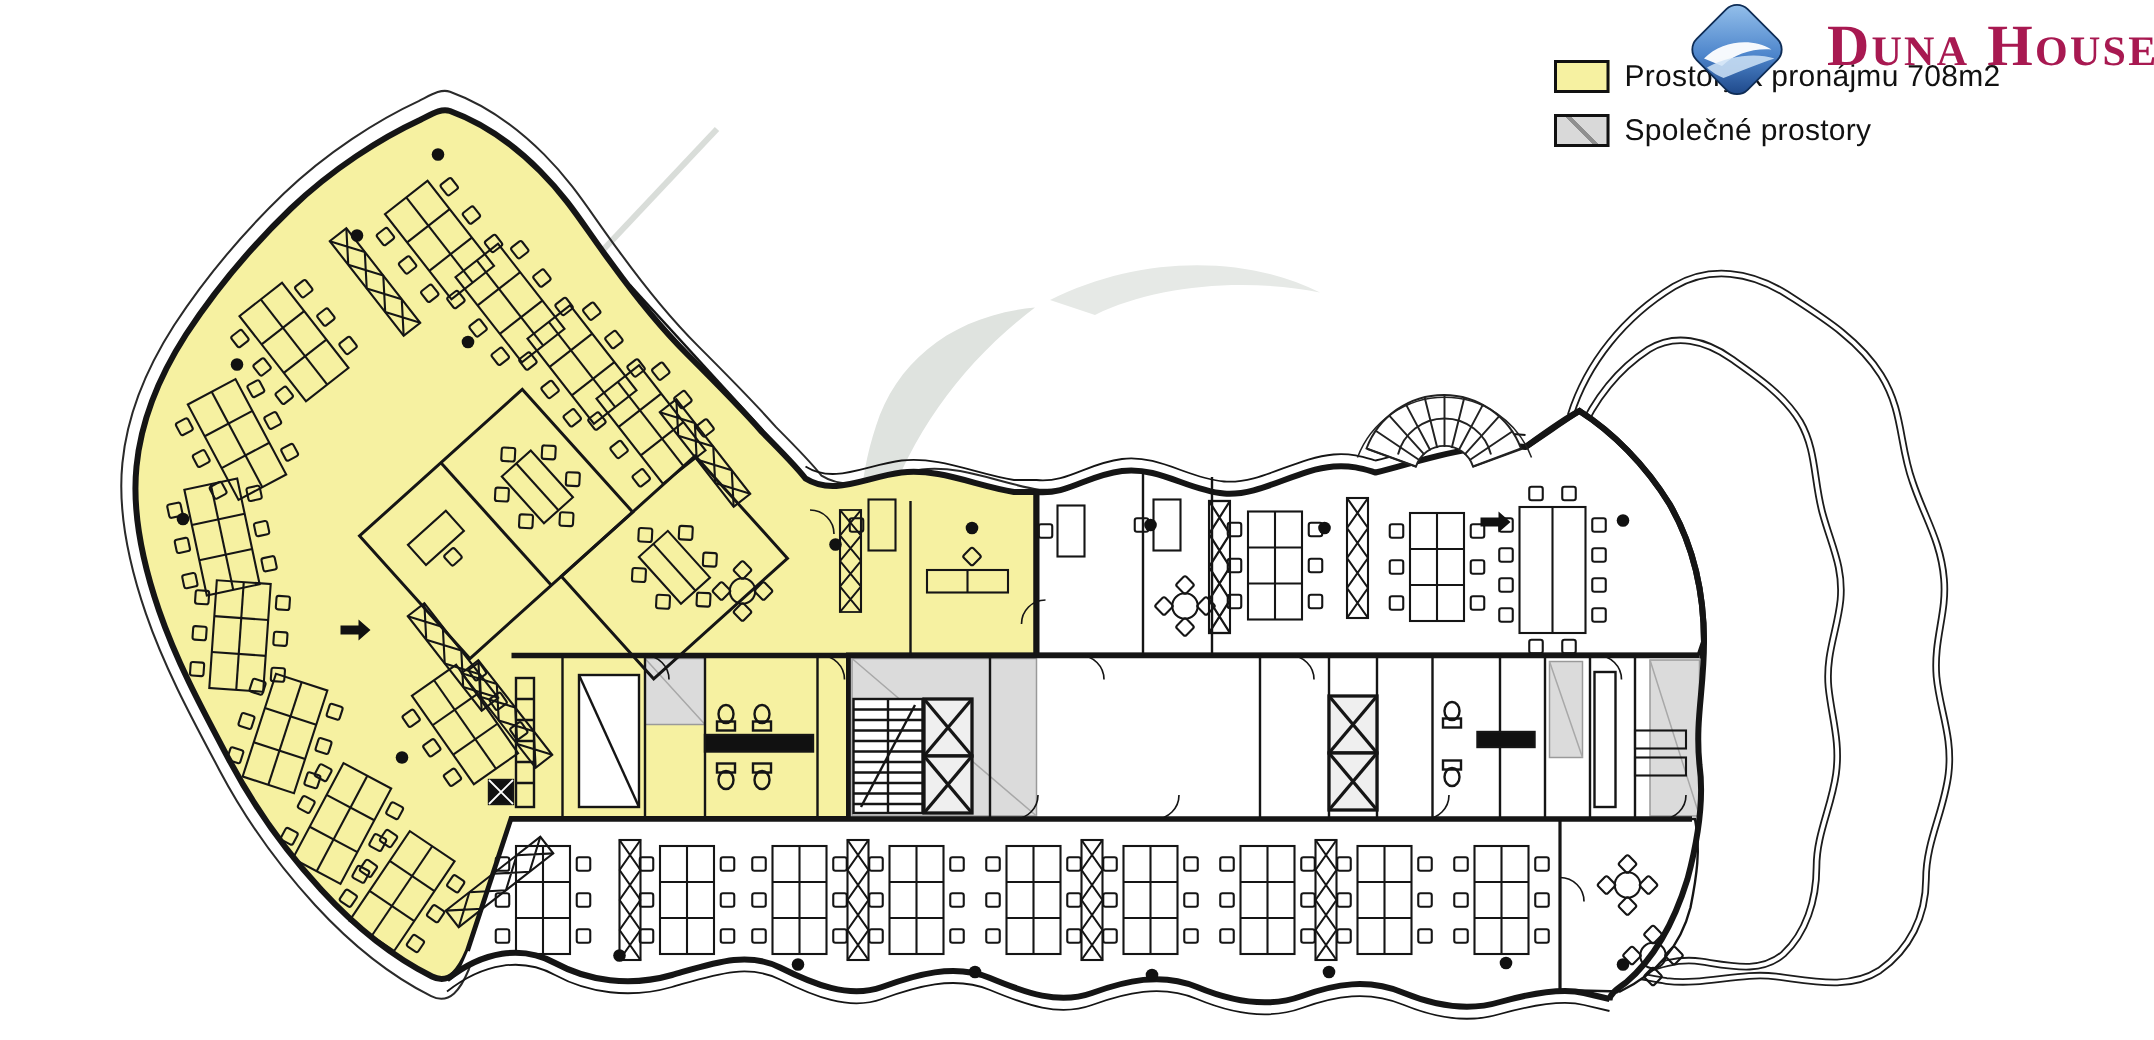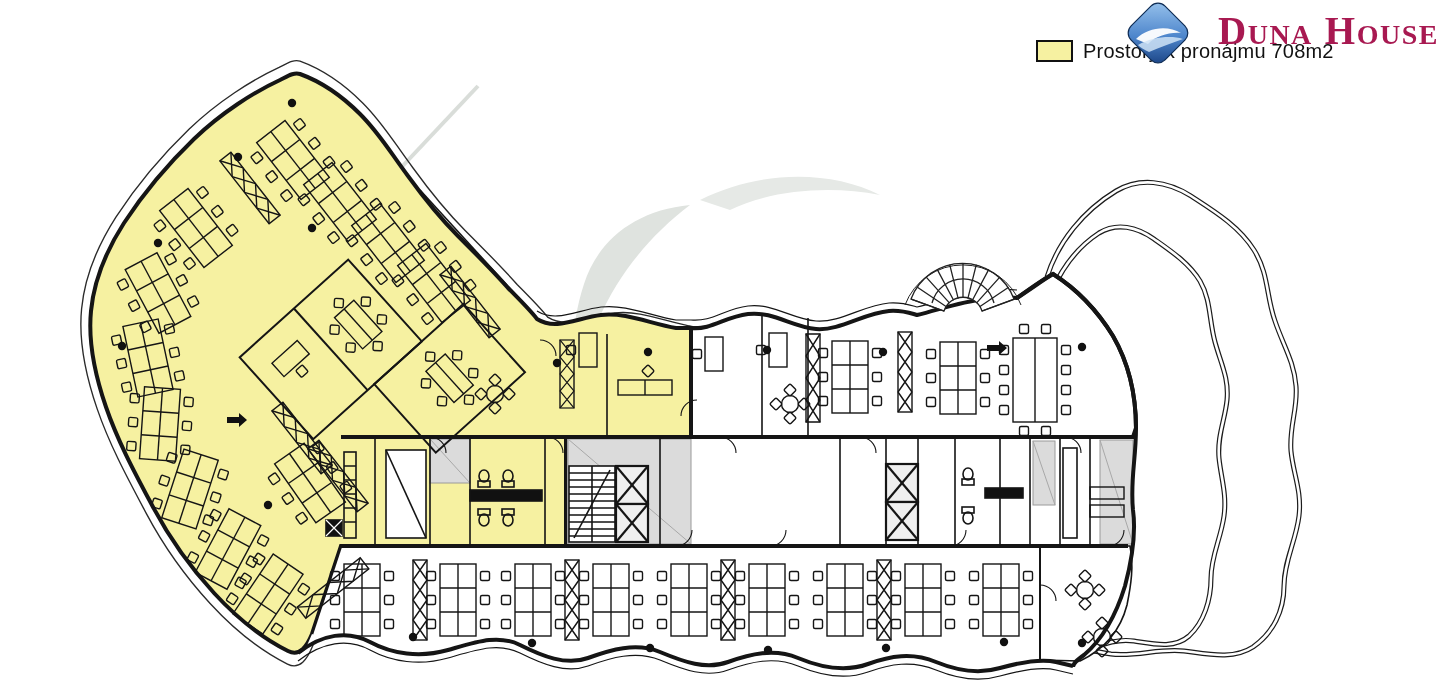--- a/index.html
+++ b/index.html
@@ -310,20 +310,24 @@
     <use href="#arrowG" x="996" y="348"></use>
     <use href="#arrowG" x="236" y="420"></use>
   </g>
 </svg>
 
 <div class="legend">
   <div class="legend-row">
     <span class="swatch swatch-rent"></span>
     <span class="legend-label">Prostory k pronájmu 708m2</span>
   </div>
+  <div class="legend-row">
+    <span class="swatch swatch-common"></span>
+    <span class="legend-label">Společné prostory</span>
+  </div>
 </div>
 
 <div class="brand">
   <svg class="brand-diamond" width="80" height="72" viewBox="0 0 80 72">
     <g transform="rotate(45 40 33)">
       <rect x="16" y="9" width="48" height="48" rx="10" fill="url(#gdia2)" stroke="#0e2c55" stroke-width="1.2"></rect>
     </g>
     <defs>
       <linearGradient id="gdia2" x1="0" y1="0" x2="1" y2="1">
         <stop offset="0" stop-color="#9CC6EE"></stop>

